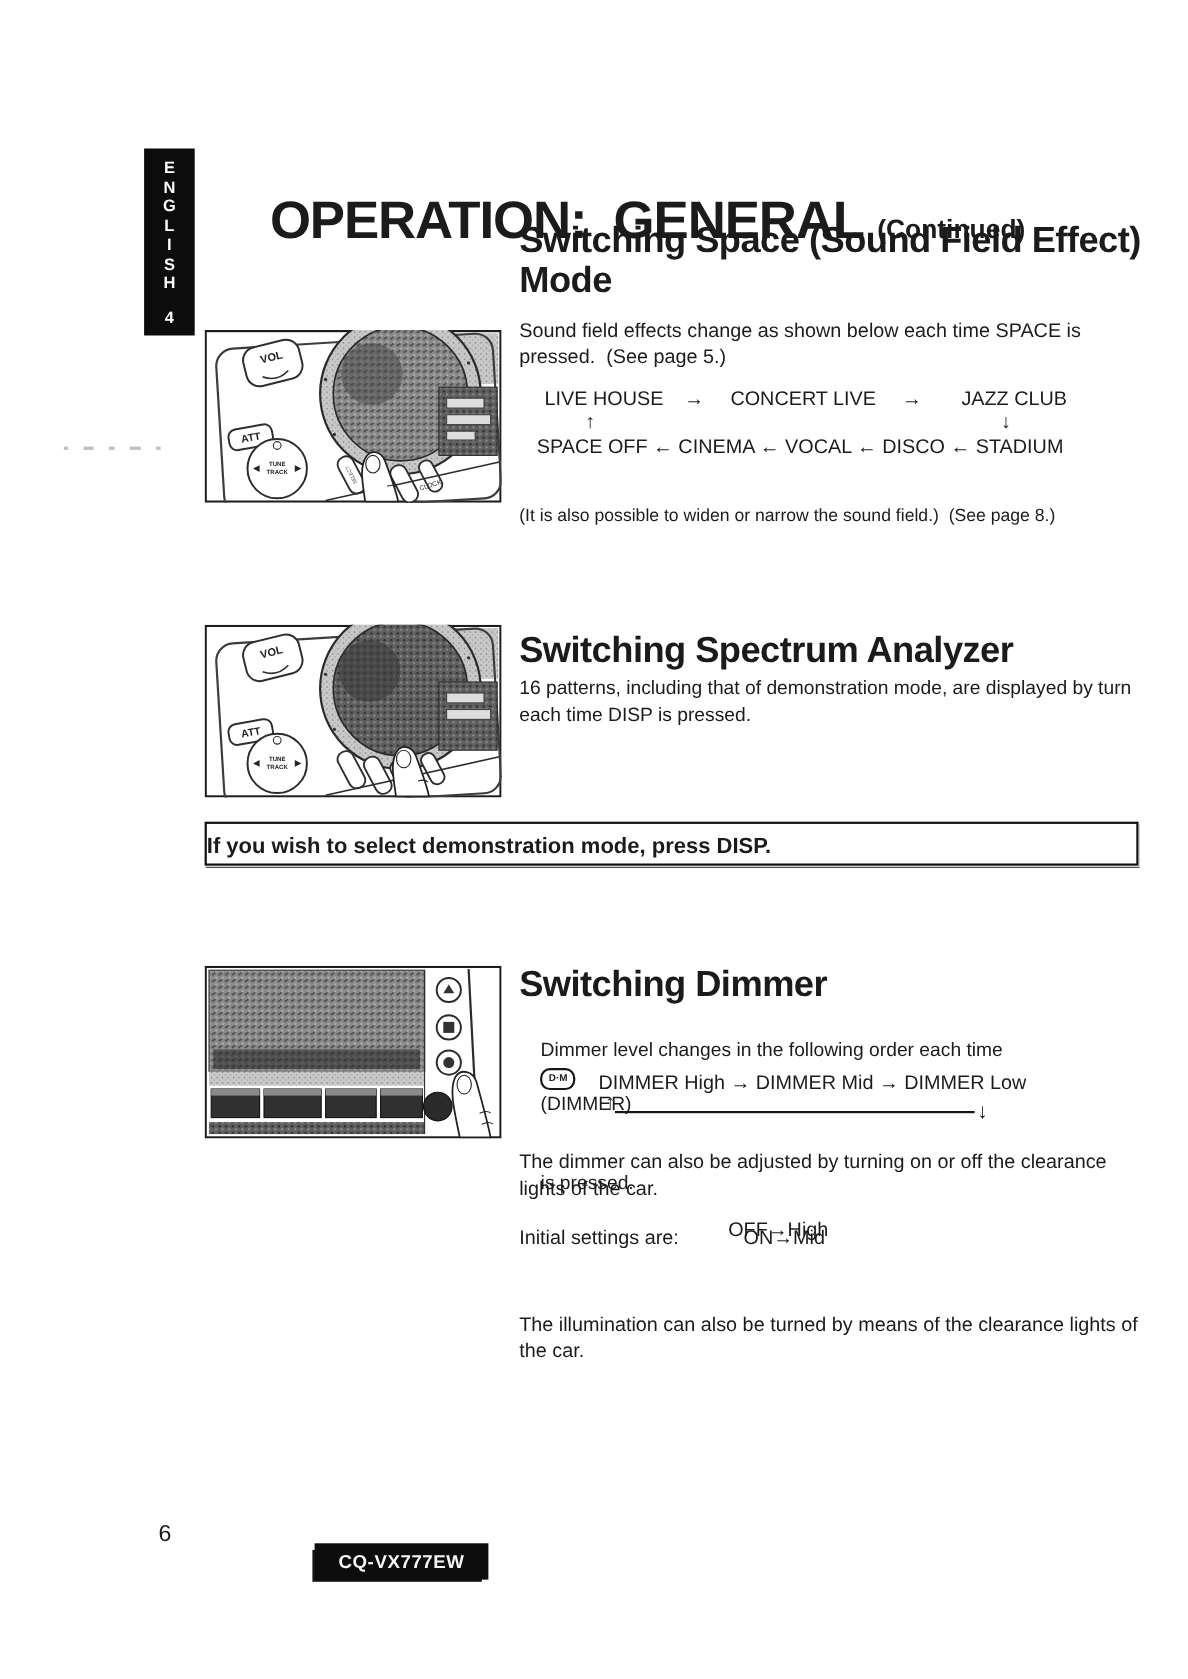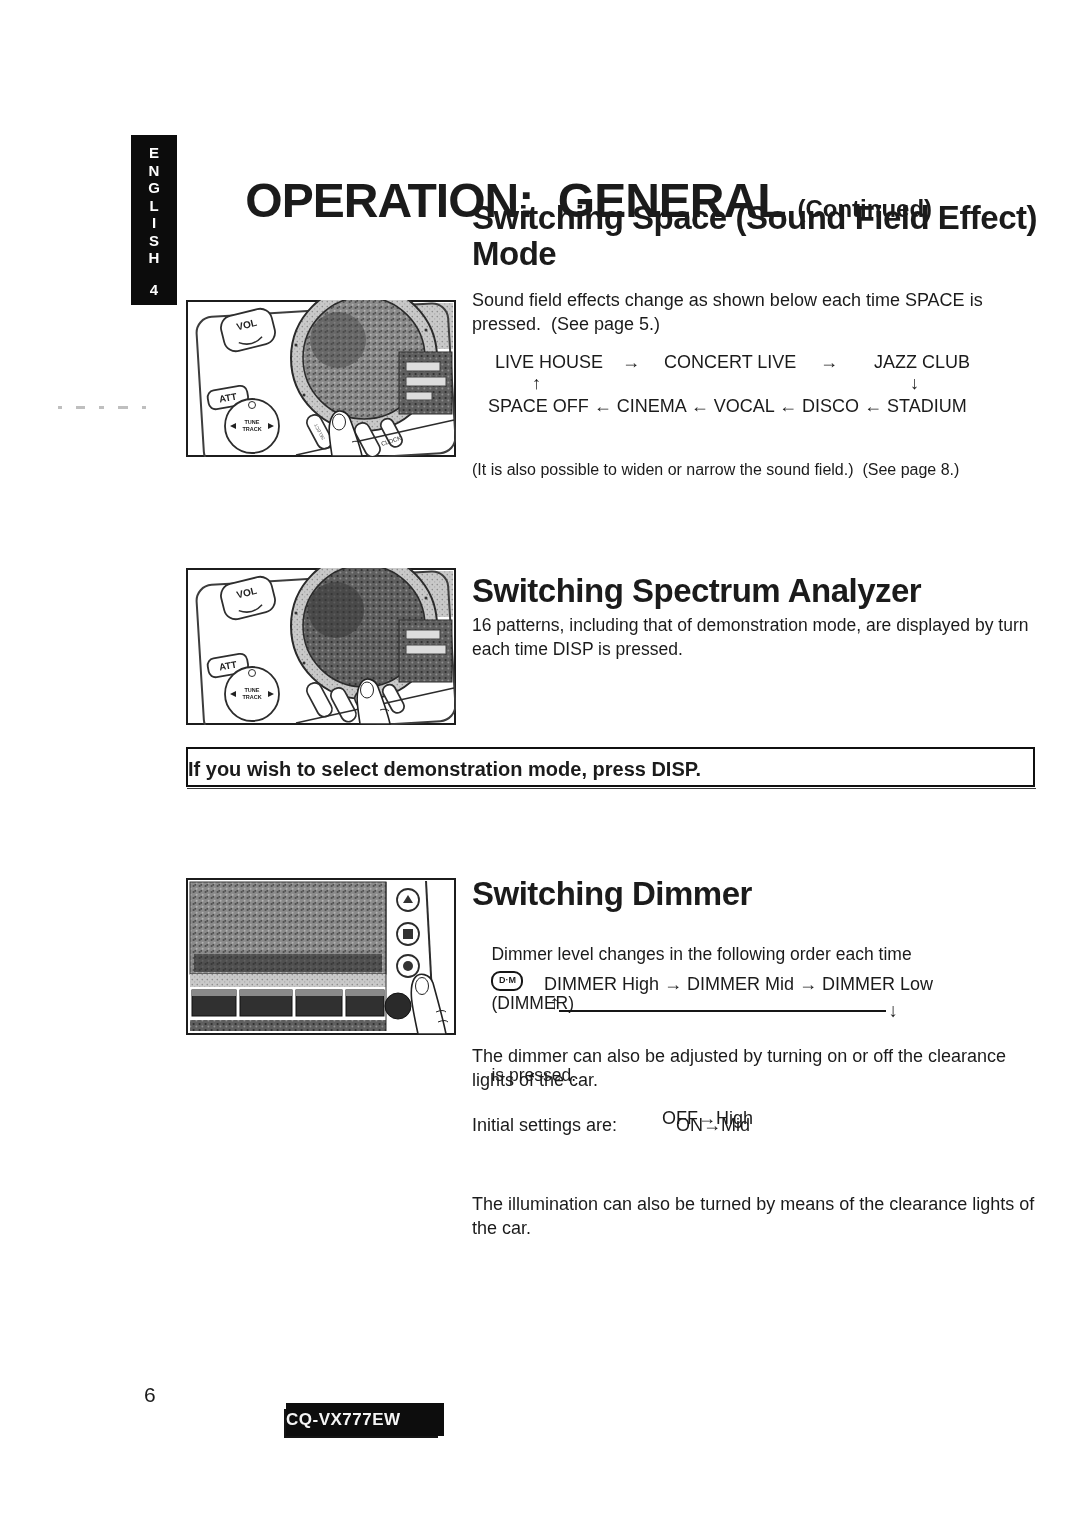--- a/index.html
+++ b/index.html
@@ -39,21 +39,21 @@
   .loop-up{position:absolute;left:0;top:-3px;font-size:19px;}
   .loop-down{position:absolute;right:0;top:5px;font-size:19px;}
 
   
   .illus{left:186px;width:270px;height:157px;}
   .illus svg{display:block;width:270px;height:157px;}
 
   
   .pagenum{left:144px;top:1383px;font-size:21px;}
   .model-badge{left:286px;top:1403px;width:158px;height:33px;background:#0d0d0d;color:#f5f5f5;
-               font-size:17px;font-weight:bold;line-height:33px;letter-spacing:0.5px;
+               font-size:17px;font-weight:bold;text-align:center;line-height:33px;letter-spacing:0.5px;
                box-shadow:-4px 4px 0 -2px #141414;}
 
   
   .scan-marks{left:58px;top:406px;width:130px;height:4px;}
   .scan-marks i{display:inline-block;height:3px;background:#bfbfbf;margin-right:14px;vertical-align:top;}
 </style>
 </head>
 <body>
 
 <div class="page">

